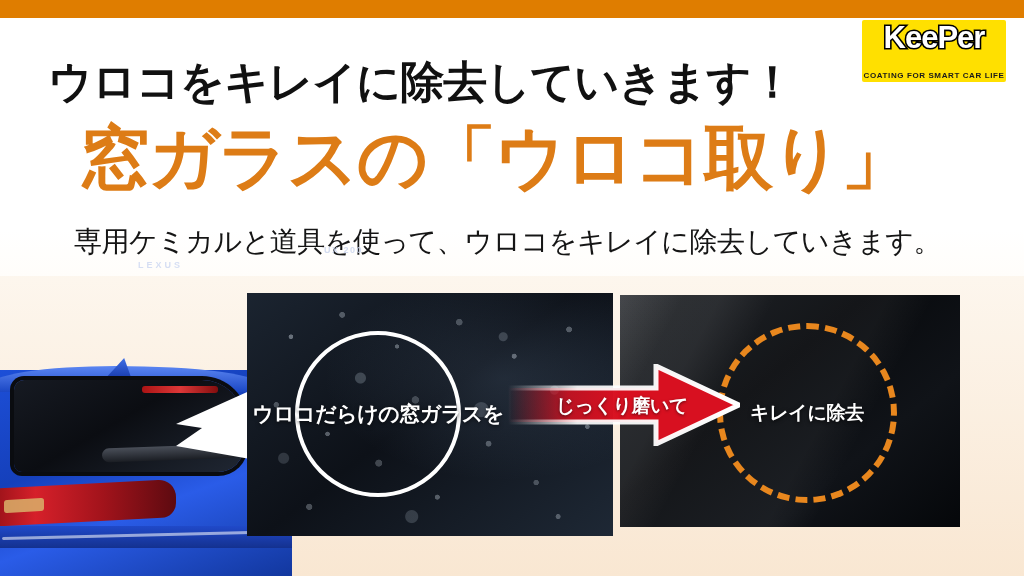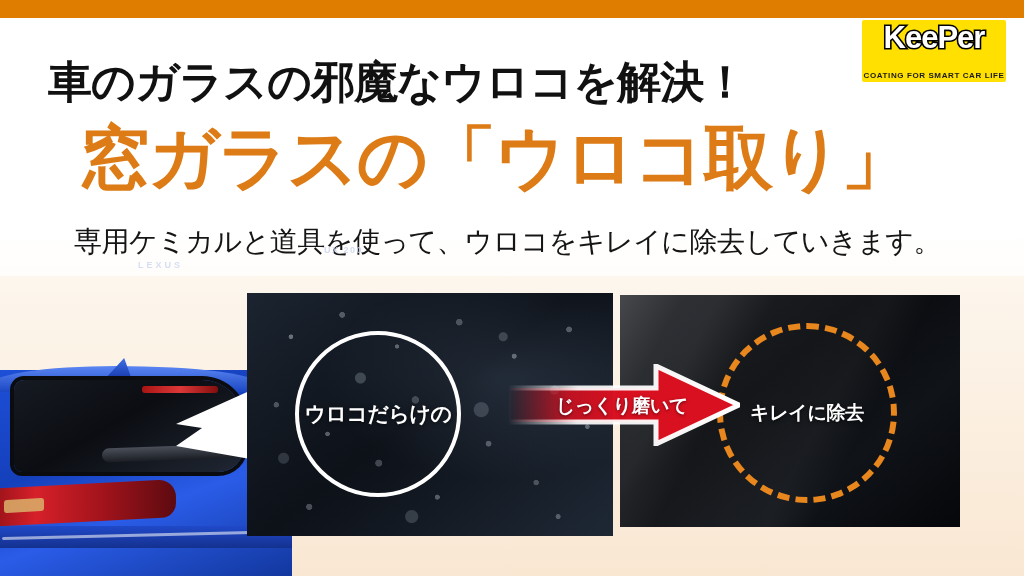--- a/index.html
+++ b/index.html
@@ -147,21 +147,21 @@
 
   <div class="topbar"></div>
 
   <div class="header"></div>
 
   <div class="logo">
     <div class="logo-word">KeePer</div>
     <div class="logo-tag">COATING FOR SMART CAR LIFE</div>
   </div>
 
-  <div class="kicker">車のガラスの邪魔なウロコを解決！</div>
+  <div class="kicker">ウロコをキレイに除去していきます！</div>
   <div class="maintitle">窓ガラスの「ウロコ取り」</div>
   <div class="subtitle">専用ケミカルと道具を使って、ウロコをキレイに除去していきます。</div>
 
   <div class="car">
     <div class="car-body"></div>
     <div class="car-roofline"></div>
     <div class="car-fin"></div>
     <div class="car-window"></div>
     <div class="car-brakelight"></div>
     <div class="car-wiper"></div>
@@ -177,20 +177,21 @@
   <div class="callout">
     <svg width="80" height="72" viewBox="0 0 80 72" aria-hidden="true">
       <polygon points="80,0 80,72 0,58 26,40 0,36" fill="#ffffff"></polygon>
     </svg>
   </div>
 
   <div class="photo-before">
     <div class="glass-dirty"></div>
     <div class="circle-white">
       <span>ウロコだらけの</span>
+      <span>窓ガラスを</span>
     </div>
   </div>
 
   <div class="photo-after">
     <div class="glass-clean"></div>
     <div class="circle-dashed">
       <span>キレイに除去</span>
     </div>
   </div>
 

